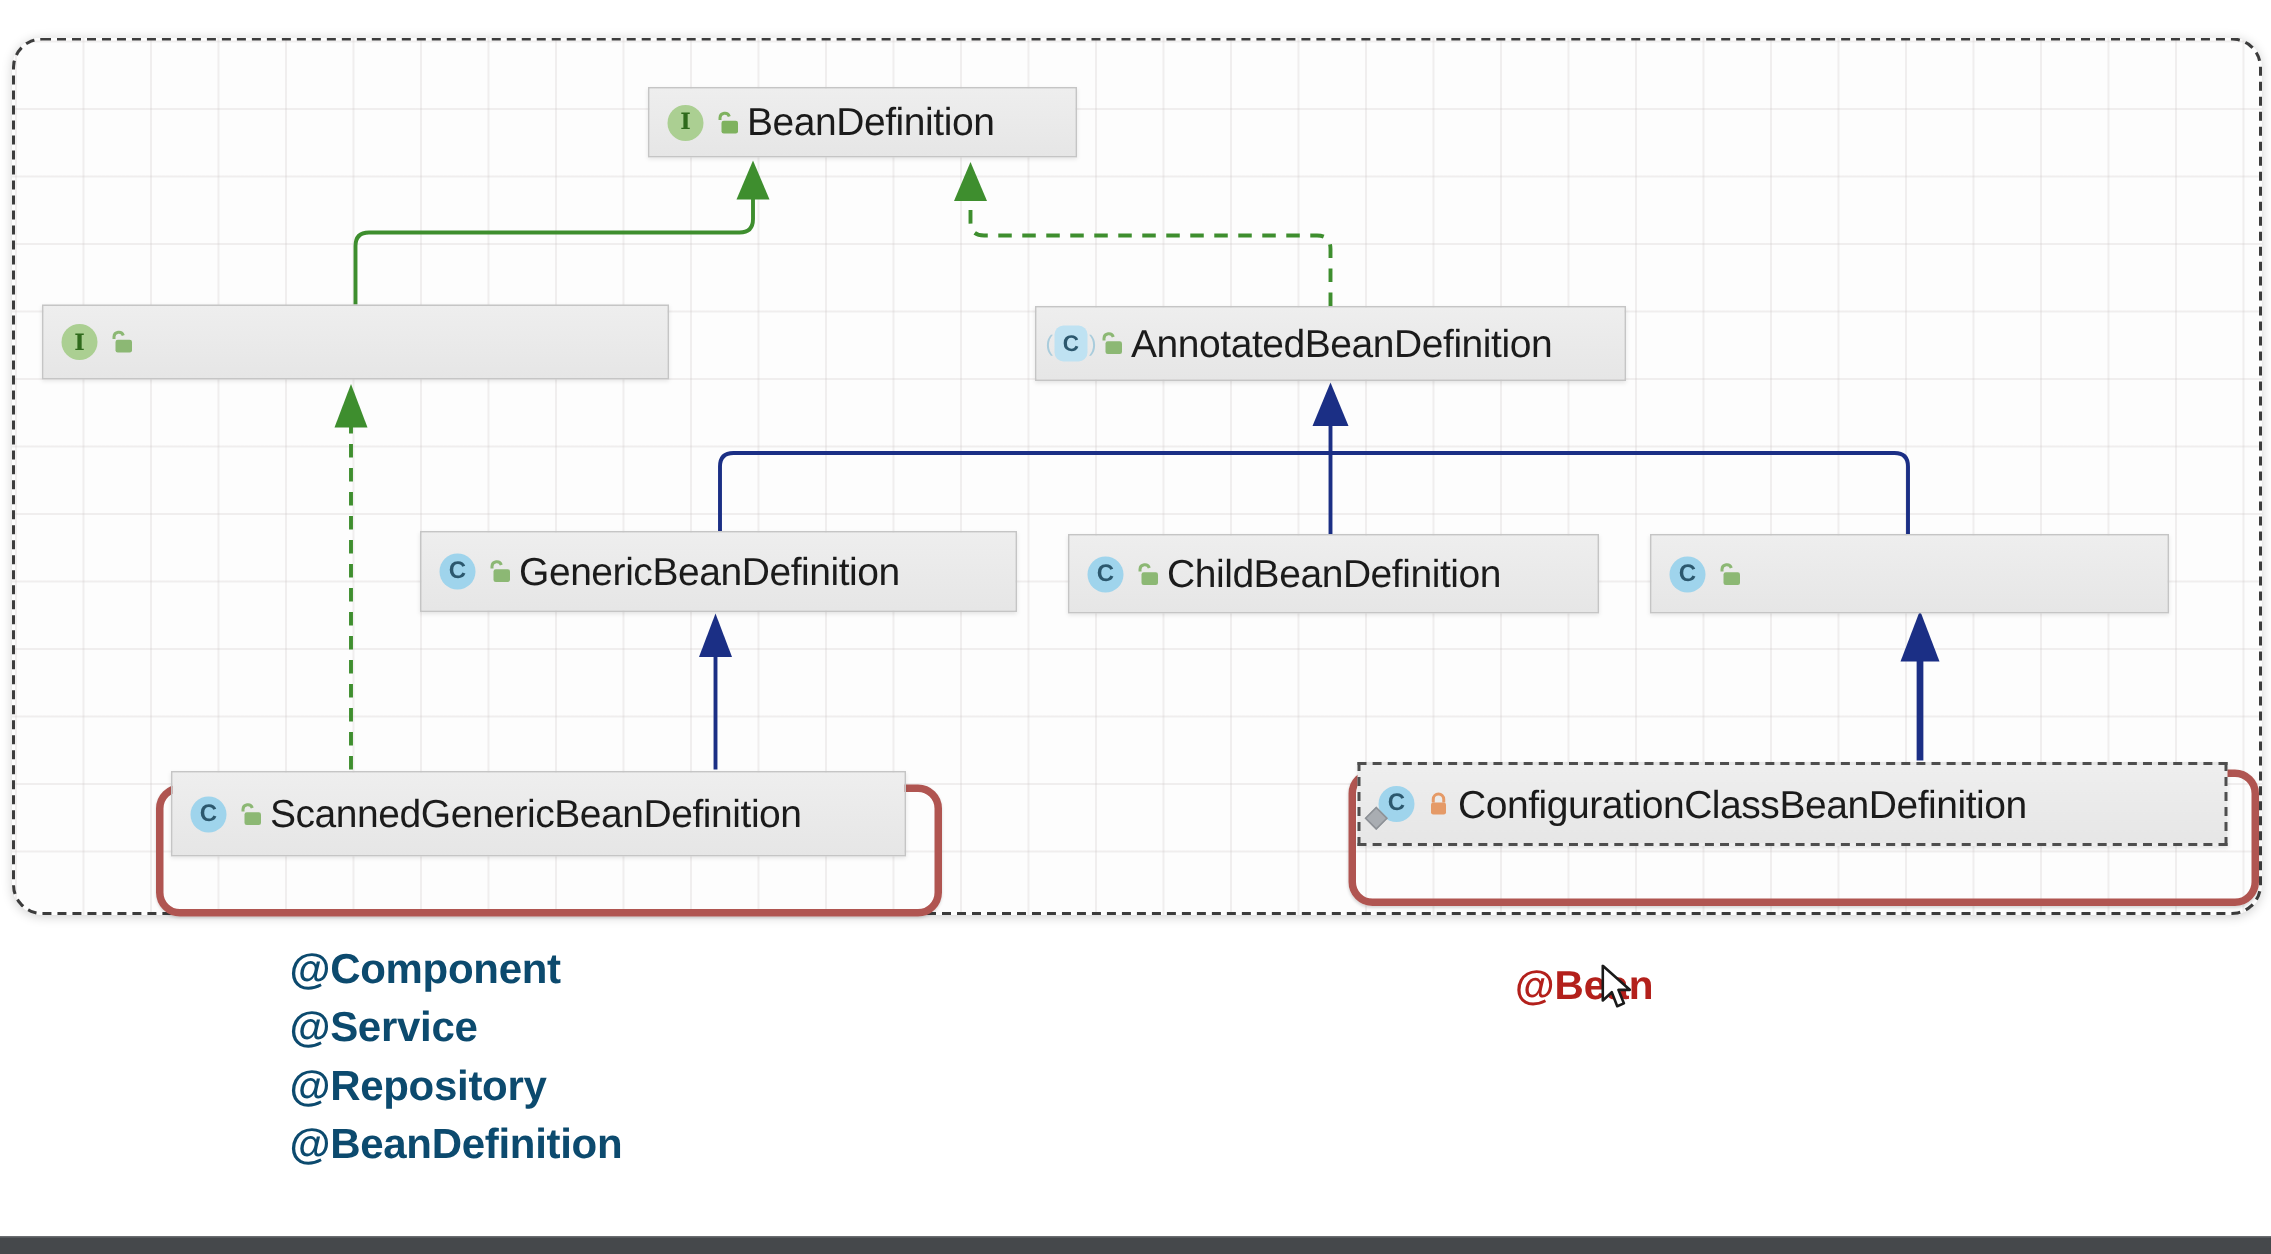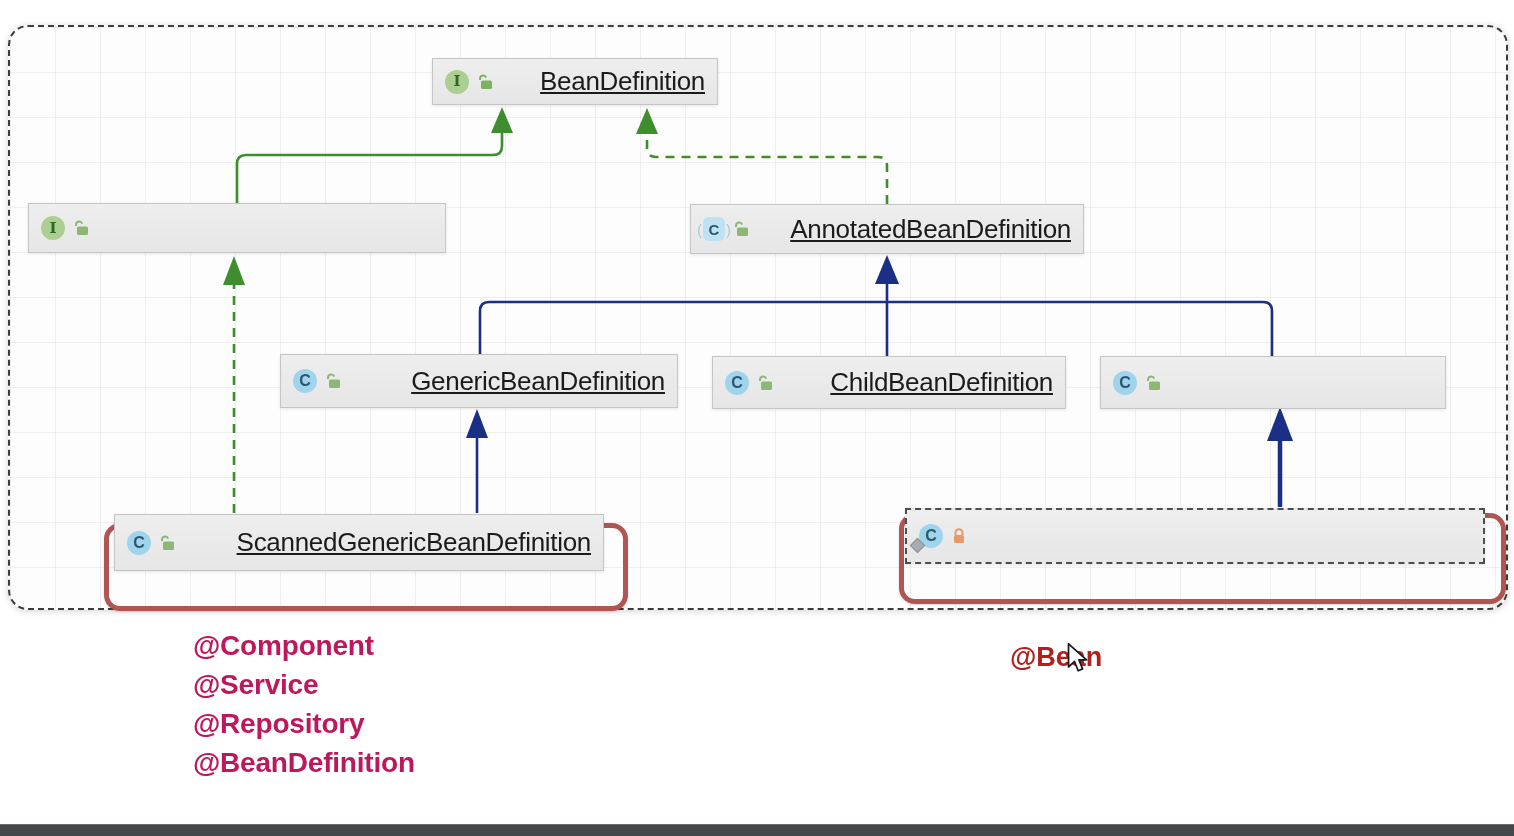--- a/index.html
+++ b/index.html
@@ -21,21 +21,21 @@
 
   .edges { position:absolute; left:0; top:0; width:1514px; height:836px; pointer-events:none; }
 
   
   .node {
     position:absolute; display:flex; align-items:center;
     background:linear-gradient(#eeeeee,#e6e6e6);
     border:1px solid #c5c5c5; box-shadow:0 1px 3px rgba(0,0,0,0.10);
     padding:0 12px; color:#1b1b1b; font-size:26px; cursor:default;
   }
-  .node .label { flex:1; text-align:right; white-space:nowrap; letter-spacing:-0.3px;text-decoration:underline; }
+  .node .label { flex:1; text-align:left; white-space:nowrap; letter-spacing:-0.3px; }
   .icons { display:flex; align-items:center; gap:7px; margin-right:4px; }
 
   #node-0 { left:430px; top:56px;  width:286px; height:47px; }
   #node-1 { left:26px;  top:201px; width:418px; height:50px; }
   #node-2 { left:688px; top:202px; width:394px; height:50px; }
   #node-3 { left:278px; top:352px; width:398px; height:54px; }
   #node-4 { left:710px; top:354px; width:354px; height:53px; }
   #node-5 { left:1098px;top:354px; width:346px; height:53px; }
   #node-6 { left:112px; top:512px; width:490px; height:57px; }
   #node-7 { left:903px; top:506px; width:580px; height:56px; border:2px dashed #4e4e4e; }
@@ -55,21 +55,21 @@
                  width:22px; height:24px; border-radius:6px; background:#bfe2f2;
                  color:#2c586e; font-weight:bold; font-size:15px; position:relative; }
   .ic-abstract::before { content:"("; position:absolute; left:-6px; color:#a9ccdc; font-weight:normal; }
   .ic-abstract::after  { content:")"; position:absolute; right:-6px; color:#a9ccdc; font-weight:normal; }
   .ic-nested { position:relative; }
   .ic-nested .diamond { position:absolute; left:-7px; bottom:-3px; width:11px; height:11px;
                         background:#a9adb2; border:1px solid #8d9196; transform:rotate(45deg); }
   .lock { display:inline-block; }
 
   
-  .anno-left { position:absolute; left:193px; top:626px; color:#be185d;
+  .anno-left { position:absolute; left:193px; top:626px; color:#0c4a6e;
                font-size:28px; font-weight:600; line-height:39px; letter-spacing:-0.2px; }
   .anno-bean { position:absolute; left:1010px; top:642px; color:#b3201b;
                font-size:27px; font-weight:600; }
 
   .cursor { position:absolute; left:1064px; top:643px; }
 
   
   .bottom-bar { position:absolute; left:0; top:824px; width:1514px; height:12px;
                 background:#45484b; border-top:1px solid #6a6d70; }
 </style>
@@ -182,20 +182,21 @@
     </div>
 
     <div class="node" id="node-7" style="left:895px; top:481px; width:580px; height:56px;">
       <span class="icons">
         <span class="ic-circle ic-class ic-nested">C<span class="diamond"></span></span>
         <svg class="lock" width="18" height="18" viewBox="0 0 18 18">
             <path d="M5.5,8 V5.8 A3.5,3.5 0 0 1 12.5,5.8 V8" fill="none" stroke="#e59a67" stroke-width="2"></path>
             <rect x="4" y="8" width="10" height="8" rx="1.5" fill="#e59a67"></rect>
           </svg>
       </span>
+      <span class="label">ConfigurationClassBeanDefinition</span>
     </div>
 
   </div>
 
   <div class="anno-left">
     <div>@Component</div>
     <div>@Service</div>
     <div>@Repository</div>
     <div>@BeanDefinition</div>
   </div>

